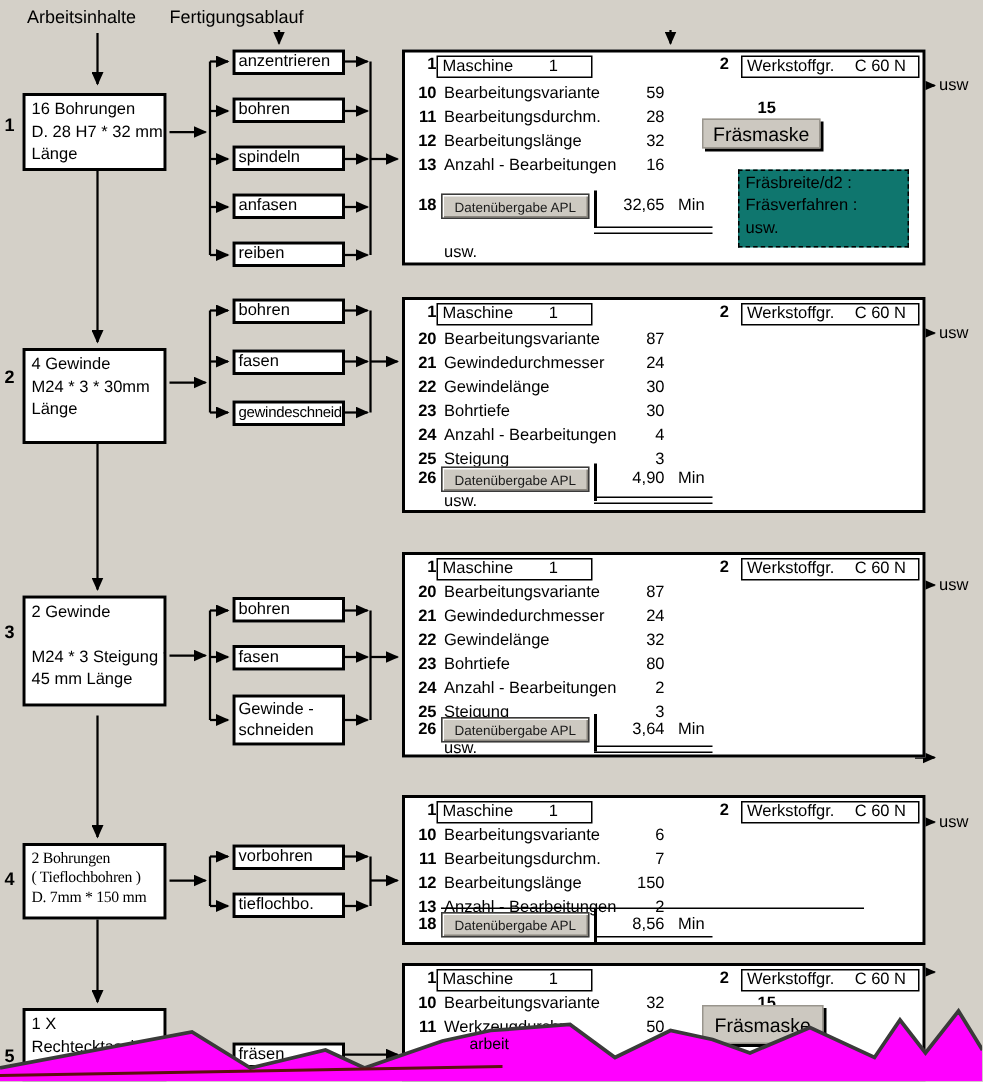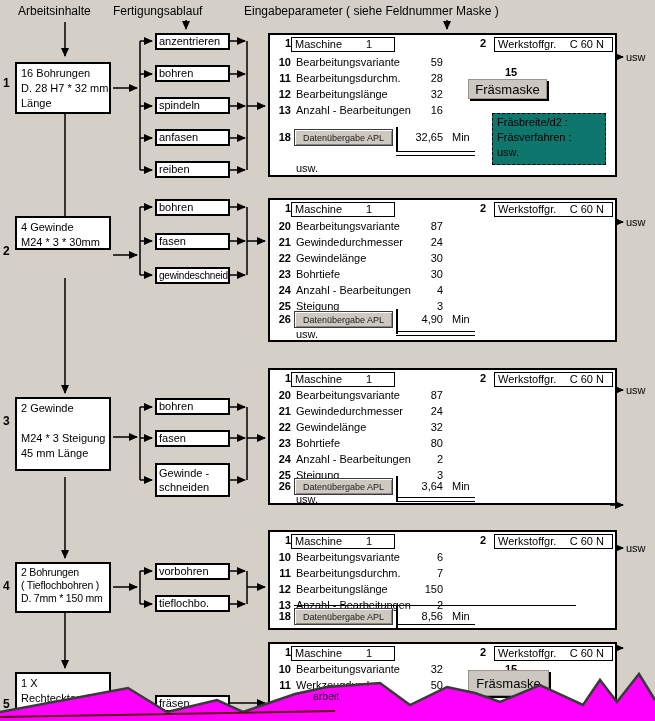--- a/index.html
+++ b/index.html
@@ -5,21 +5,21 @@
   html,body{margin:0;padding:0;background:#d4d0c8;}
   #canvas{position:relative;width:655px;height:721px;background:#d4d0c8;overflow:hidden;
           font-family:"Liberation Sans","DejaVu Sans",sans-serif;color:#000;}
   svg.layer{position:absolute;left:0;top:0;z-index:0;}
   .colhdr{position:absolute;top:4px;font-size:12px;white-space:nowrap;z-index:2;}
   .num-label{position:absolute;left:3px;width:14px;font-weight:bold;font-size:12px;z-index:2;}
   .workbox{position:absolute;left:15px;width:96px;background:#fff;border:2px solid #000;
            box-sizing:border-box;font-size:11px;line-height:15px;padding:2px 0 0 4px;overflow:hidden;z-index:2;}
   .workbox.tight{font-size:10.5px;letter-spacing:-0.2px;line-height:13px;}
   .workline{min-height:15px;white-space:nowrap;}
-  .workbox.tight .workline{min-height:13px;}
+  .workbox.tight .workline{min-height:13px;font-family:Liberation Serif, serif;}
   .stepbox{position:absolute;left:155px;width:75px;height:17px;background:#fff;border:2px solid #000;
            box-sizing:border-box;font-size:11px;display:flex;flex-direction:column;justify-content:center;
            padding-left:2px;overflow:hidden;z-index:2;line-height:13px;}
   .stepbox.two{height:34px;line-height:14px;}
   .stepbox.squeeze{font-size:10px;letter-spacing:-0.2px;text-align:right;}
   .panel{position:absolute;left:268px;width:349px;background:#fff;border:2px solid #000;
          box-sizing:border-box;font-size:11px;z-index:2;}
   .pno{position:absolute;left:4px;width:17px;text-align:right;font-weight:bold;white-space:nowrap;}
   .plabel{position:absolute;left:26px;white-space:nowrap;}
   .pval{position:absolute;left:128px;width:45px;text-align:right;white-space:nowrap;}
@@ -122,34 +122,33 @@
       <line x1="610" y1="548" x2="623" y2="548" marker-end="url(#arr)"></line>
       <line x1="610" y1="648" x2="623" y2="648" marker-end="url(#arr)"></line>
 
       <polyline points="547,92 574,92 574,112"></polyline>
       <polyline points="549,684 563,684 563,700"></polyline>
     </g>
   </svg>
 
   <div class="colhdr" style="left:18px">Arbeitsinhalte</div>
   <div class="colhdr" style="left:113px">Fertigungsablauf</div>
-  <div class="colhdr" style="left:244px">Eingabeparameter ( siehe Feldnummer Maske )</div>
 
   <div class="num-label" style="top:76px">1</div>
   <div class="num-label" style="top:244px">2</div>
   <div class="num-label" style="top:414px">3</div>
   <div class="num-label" style="top:579px">4</div>
   <div class="num-label" style="top:697px">5</div>
 
   <div class="workbox" style="top:62px;height:52px">
     <div class="workline">16 Bohrungen</div>
     <div class="workline">D. 28 H7 * 32 mm</div>
     <div class="workline">Länge</div>
   </div>
-  <div class="workbox" style="top:216px;height:34px">
+  <div class="workbox" style="top:232px;height:64px">
     <div class="workline">4 Gewinde</div>
     <div class="workline">M24 * 3 * 30mm</div>
     <div class="workline">Länge</div>
   </div>
   <div class="workbox" style="top:397px;height:74px">
     <div class="workline">2 Gewinde</div>
     <div class="workline"></div>
     <div class="workline">M24 * 3 Steigung *</div>
     <div class="workline">45 mm Länge</div>
   </div>

